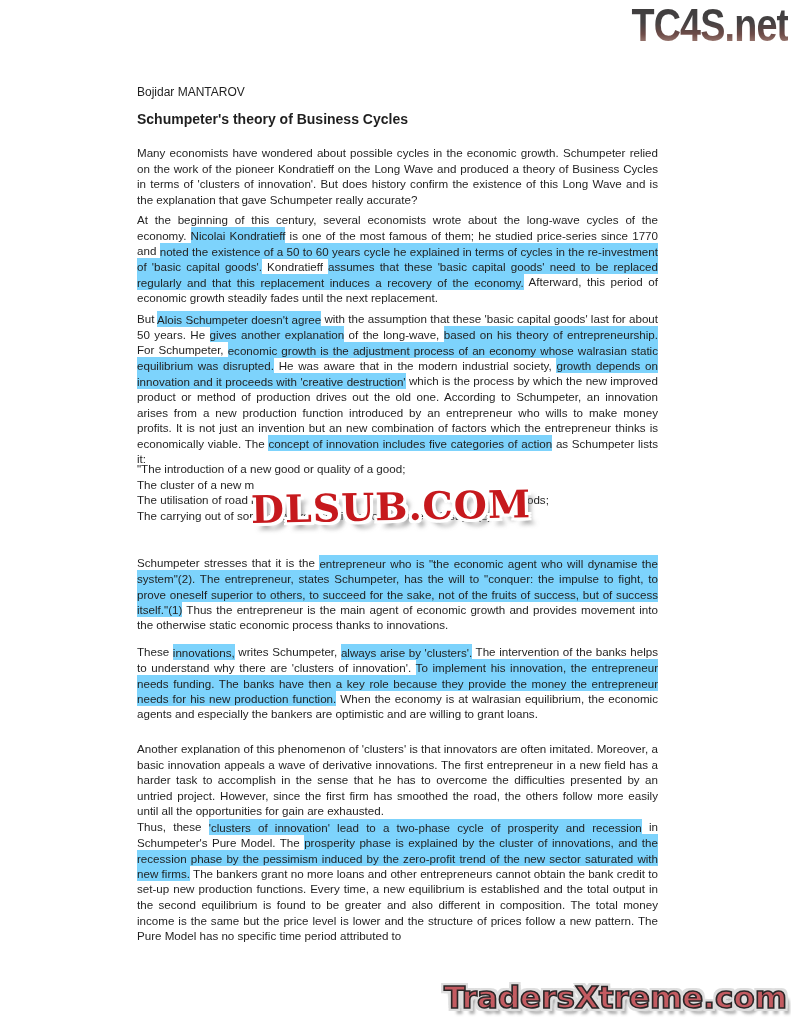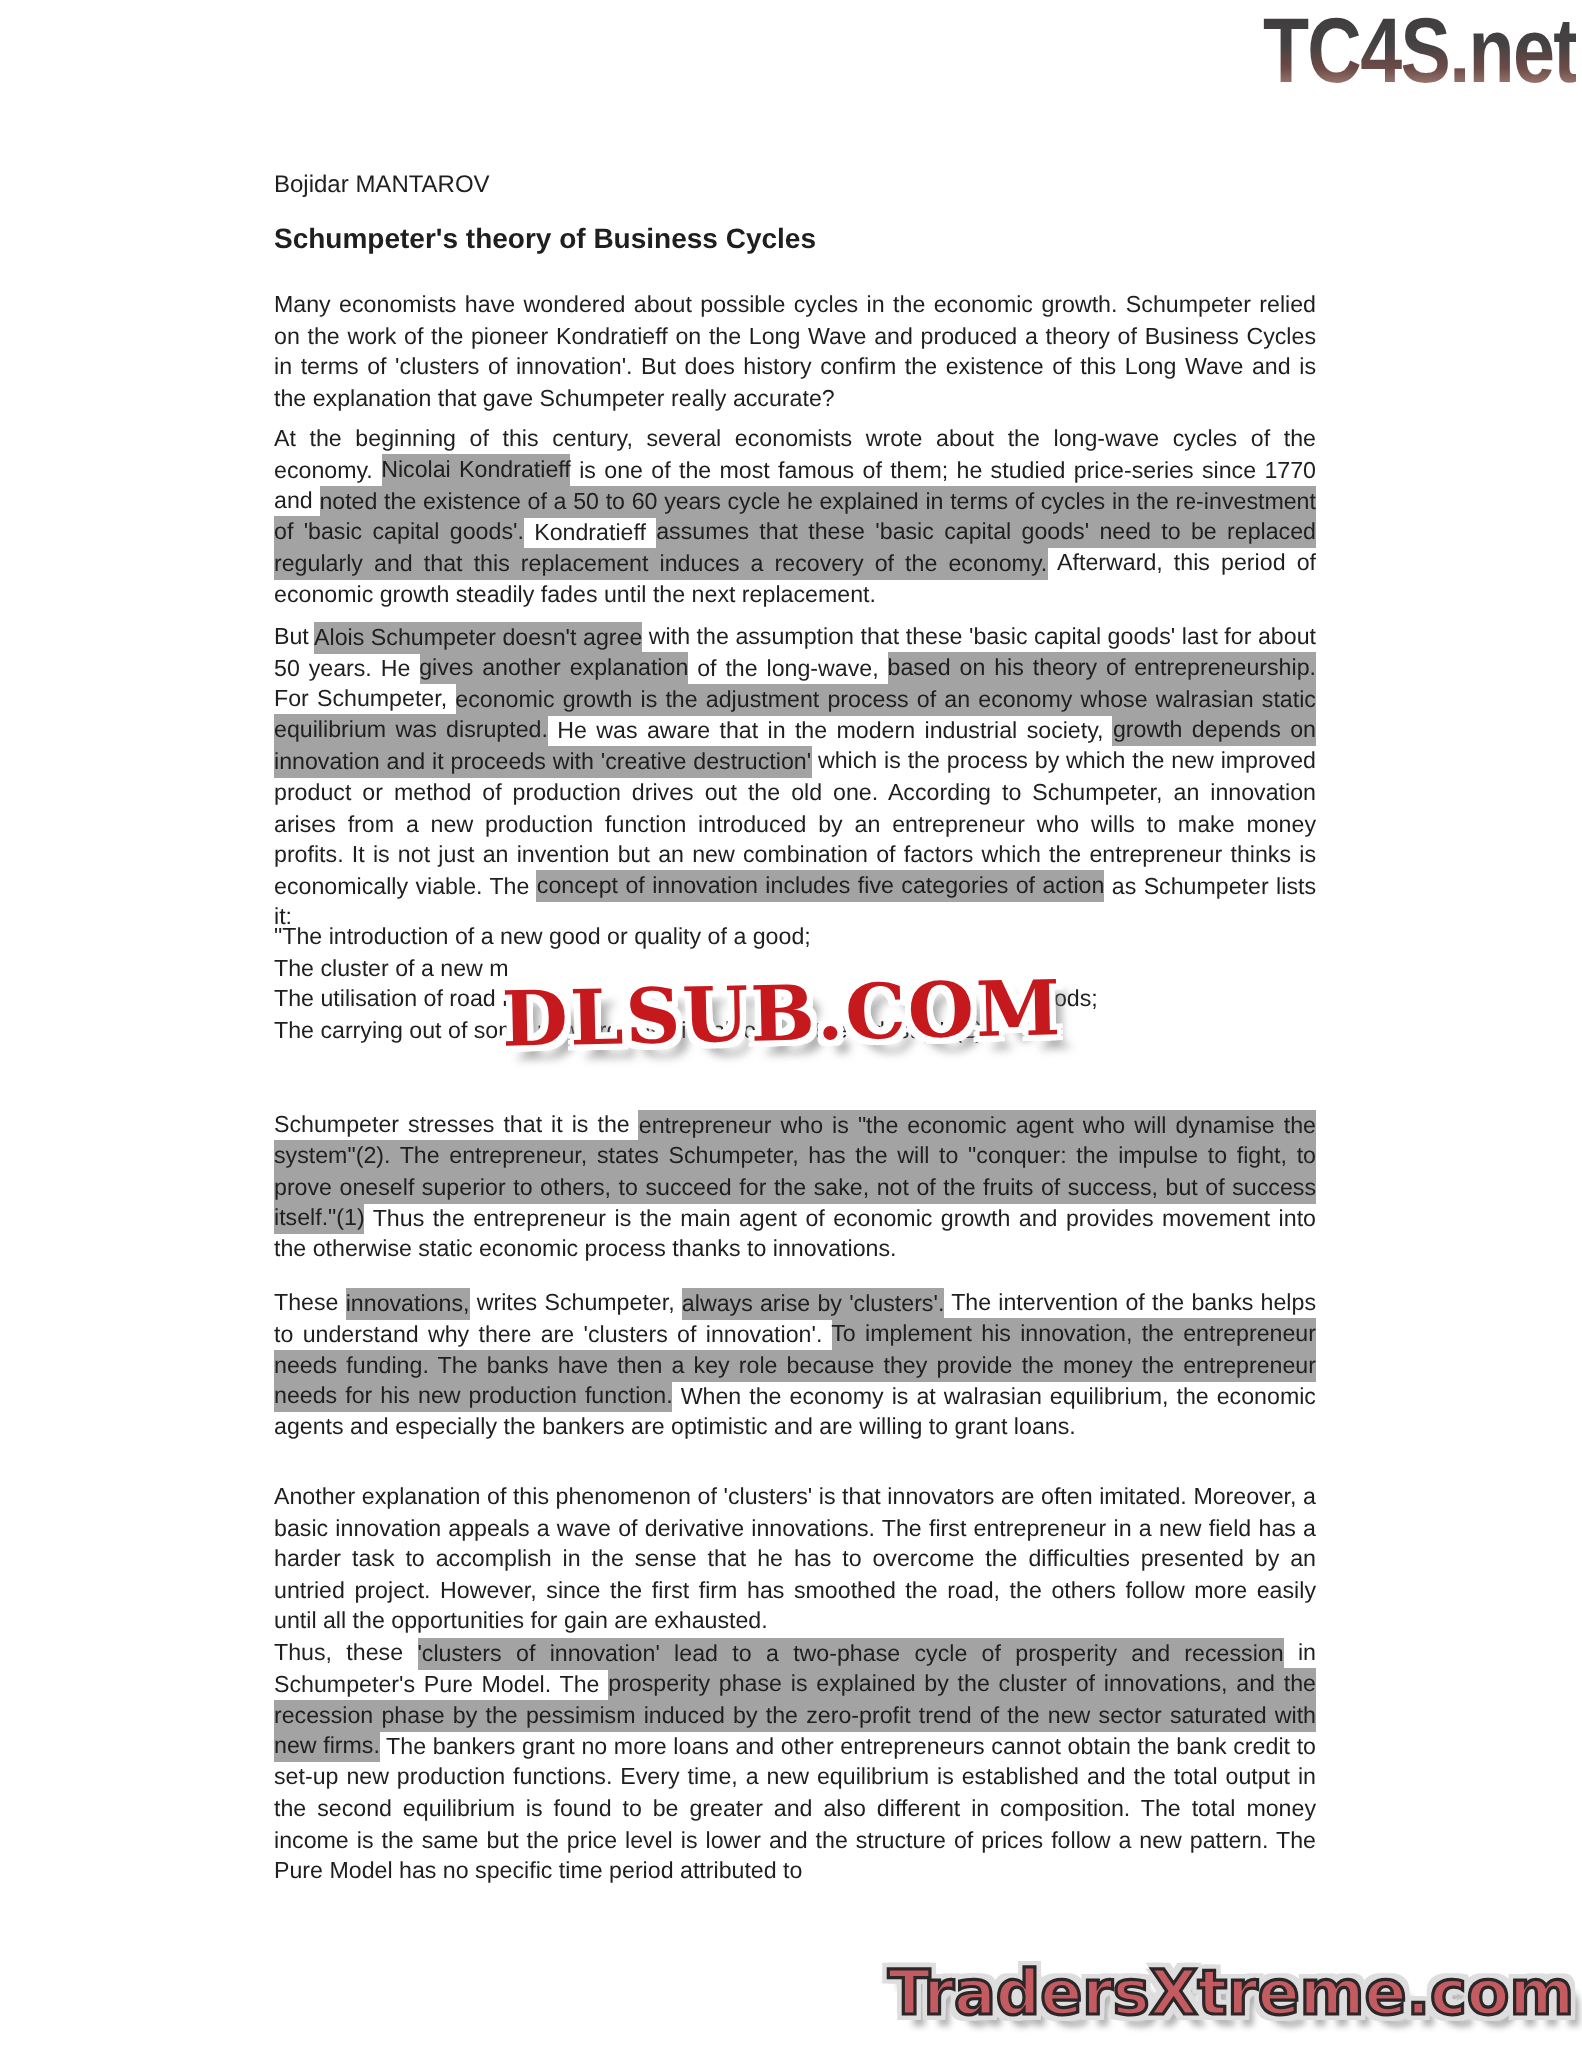--- a/index.html
+++ b/index.html
@@ -61,21 +61,21 @@
   .text-block.list{text-align:left;}
   .b1{top:145px;}
   .b2{top:212px;}
   .b3{top:311px;}
   .b4{top:461px;}
   .b5{top:555px;}
   .b6{top:644px;}
   .b7{top:741px;}
   .b8{top:819px;}
 
-  mark.hl{background:#a3a3a3;color:inherit;padding:1.5px 0;}
+  mark.hl{background:#7dd3fc;color:inherit;padding:1.5px 0;}
   .gap{display:inline-block;height:1px;}
   .q-line{white-space:nowrap;}
 </style>
 </head>
 <body>
 
 <div class="page">
 
   <div class="tc4s">TC4S.net</div>
 

